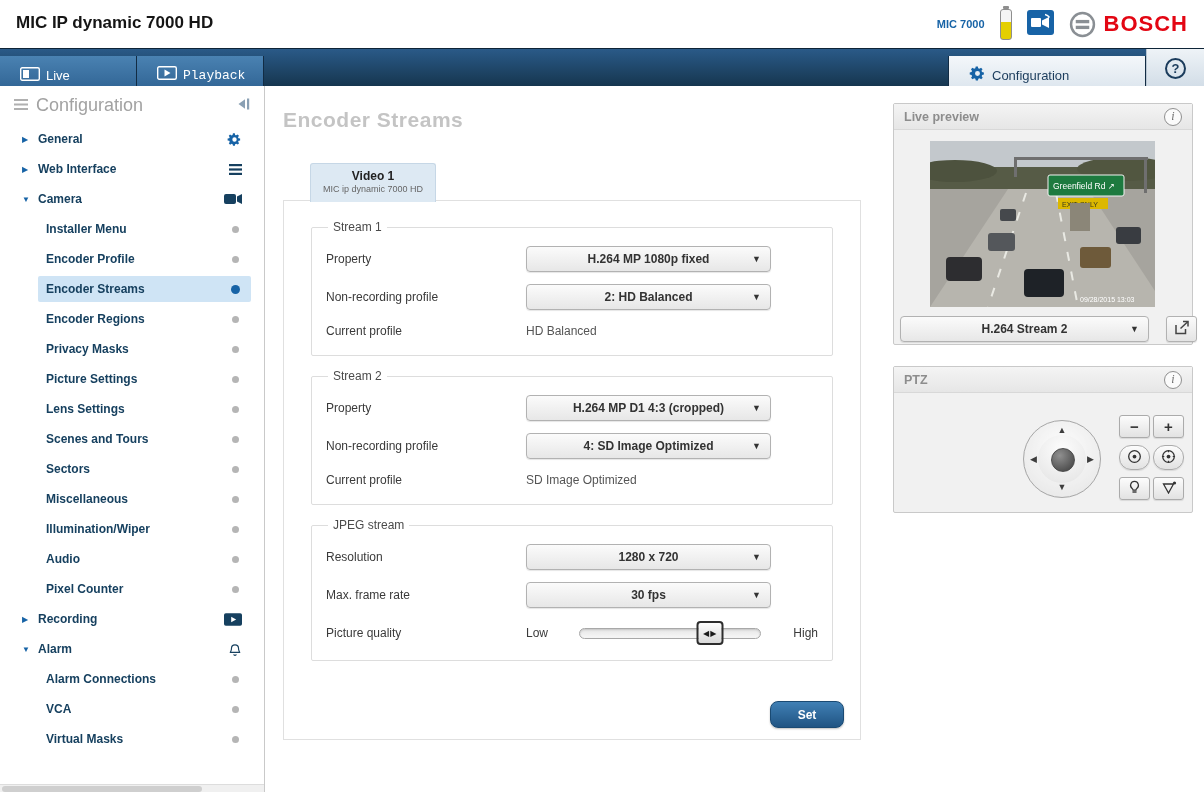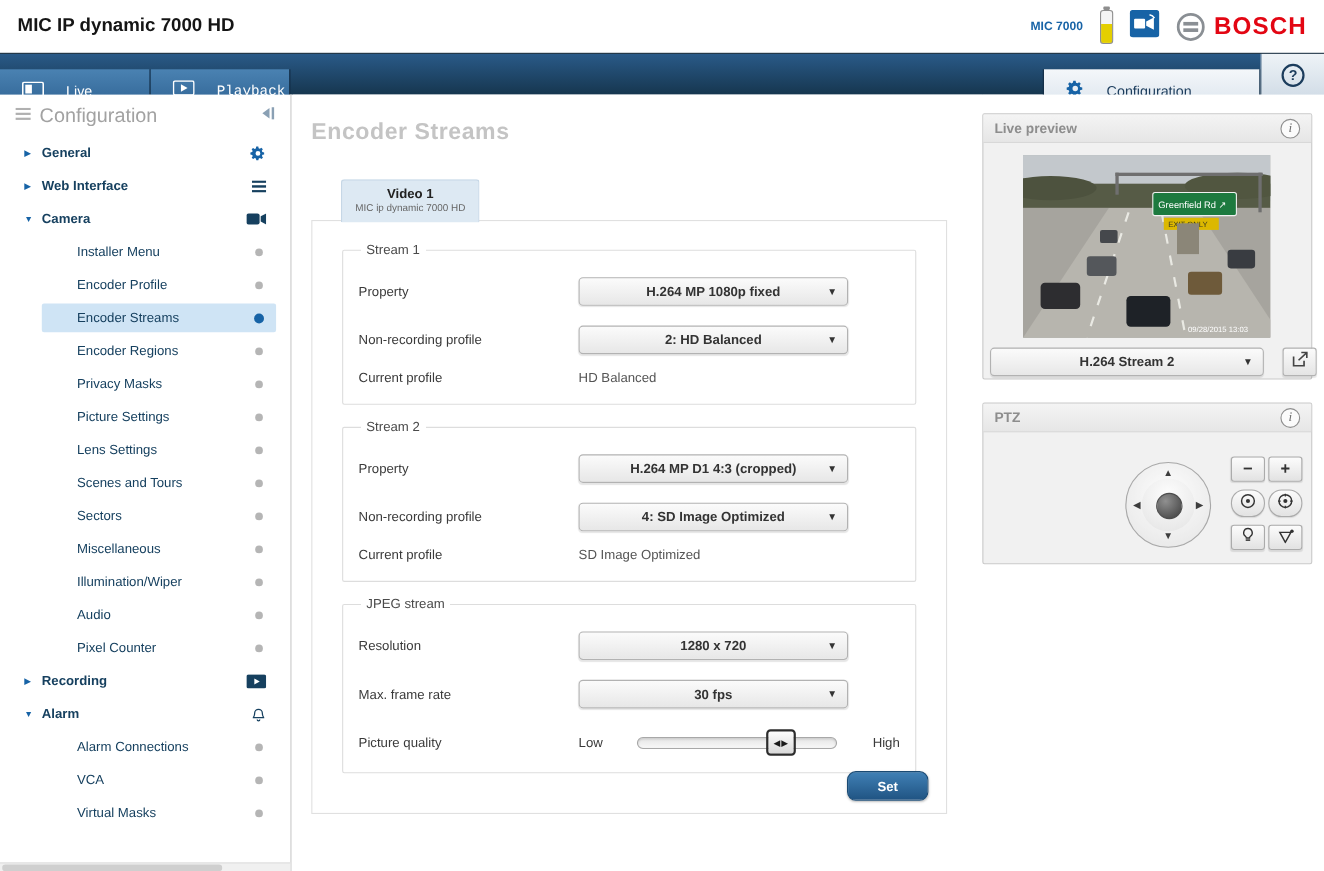--- a/index.html
+++ b/index.html
@@ -13,21 +13,21 @@
   .device-label { color:#1763a6; font-weight:bold; font-size:11px; }
   .battery { width:12px; height:31px; border:1px solid #8e8e8e; border-radius:3px; position:relative;
              background:linear-gradient(#f4f4f4 0 42%, #e4cf00 42% 100%); }
   .battery::before { content:""; position:absolute; top:-4px; left:2px; width:6px; height:3px; background:#8e8e8e; border-radius:1px; }
   .bosch-logo { display:flex; align-items:center; gap:8px; }
   .bosch-text { color:#e30613; font-weight:bold; font-size:22px; letter-spacing:1px; }
 
   
   .navbar { position:absolute; left:0; top:48px; width:1204px; height:38px;
             background:linear-gradient(180deg,#2a5a88,#16364f); border-top:1px solid #0e2437; }
-  .nav-tab { position:absolute; top:14px; height:38px; display:flex; align-items:center; gap:20px; padding:0 20px;
+  .nav-tab { position:absolute; top:7px; height:38px; display:flex; align-items:center; gap:6px; padding:0 20px;
              color:#fff; font-size:13px; background:linear-gradient(180deg,#4a82b2,#2d6090);
              border-right:1px solid #122c44; cursor:pointer; }
   .nav-tab.live { left:0; width:137px; }
   .nav-tab.playback { left:137px; width:127px;font-family:Liberation Mono, monospace; }
   .nav-tab.config { left:948px; width:198px; background:linear-gradient(180deg,#f4f7fa,#d9e3ec);
                     color:#1b3c5c; border-left:1px solid #122c44; }
   .nav-help { position:absolute; left:1146px; top:0; width:58px; height:38px;
               background:linear-gradient(180deg,#eef3f7,#d2ddE7); display:flex; align-items:center; justify-content:center;
               border-left:1px solid #b9c6d2; cursor:pointer; }
   .help-circle { width:21px; height:21px; border:2px solid #1b3c5c; border-radius:50%; color:#1b3c5c;
@@ -35,40 +35,40 @@
 
   
   .sidebar { position:absolute; left:0; top:86px; width:265px; height:706px; background:#fff; border-right:1px solid #c9c9c9; }
   .sidebar-header { height:38px; display:flex; align-items:center; padding:0 14px; gap:8px; }
   .sb-title { font-size:18px; color:#a2a2a2; }
   .sb-collapse { margin-left:auto; cursor:pointer; }
   .menu-item { height:30px; display:flex; align-items:center; position:relative; cursor:pointer; }
   .menu-item .hl { position:absolute; left:38px; right:13px; top:2px; bottom:2px; background:#cfe4f5; border-radius:2px; }
   .menu-item .arrow { width:16px; margin-left:22px; font-size:8px; color:#1763a6; position:relative; }
   .menu-item .label { font-size:12px; color:#16405f; font-weight:bold; position:relative; }
-  .menu-item.sub .label { margin-left:70px; font-weight:normal; }
+  .menu-item.sub .label { margin-left:46px; font-weight:bold; }
   .menu-item .right-icon { position:absolute; right:22px; display:flex; align-items:center; }
   .dot { width:7px; height:7px; border-radius:50%; background:#b5b5b5; position:absolute; right:25px; }
   .menu-item.selected .dot { background:#1763a6; width:9px; height:9px; right:24px; }
   .sb-scroll { position:absolute; left:0; bottom:0; width:264px; height:8px; background:#f0f0f0; border-top:1px solid #ddd; }
   .sb-thumb { position:absolute; left:2px; top:1px; width:200px; height:6px; background:#cfcfcf; border-radius:3px; }
 
   
   .main { position:absolute; left:266px; top:86px; width:627px; height:706px; background:#fff; }
   .page-title { position:absolute; left:17px; top:22px; font-size:21px; font-weight:bold; color:#c4c4c4; letter-spacing:.5px; }
   .video-tab { position:absolute; left:44px; top:77px; width:126px; height:39px; z-index:2; cursor:pointer;
                background:#dde9f3; border:1px solid #c6d7e6; border-bottom:none; border-radius:3px 3px 0 0;
                text-align:center; padding-top:5px; }
   .tab-line1 { font-size:12px; font-weight:bold; color:#222; }
   .tab-line2 { font-size:9px; color:#666; margin-top:1px; }
   .panel { position:absolute; left:17px; top:114px; width:578px; height:540px; background:#fff;
            border:1px solid #e0e0e0; padding-top:19px; }
   fieldset.group { border:1px solid #ddd; border-radius:2px; margin:0 27px 13px; padding:0 14px 14px; min-width:0; }
   fieldset.group legend { font-size:12px; color:#4a4a4a; padding:0 5px; margin-left:2px; }
-  .form-row { display:flex; align-items:center; margin-top:18px; min-height:26px; }
+  .form-row { display:flex; align-items:center; margin-top:12px; min-height:26px; }
   .form-row.slim { margin-top:11px; min-height:20px; }
   .flabel { flex:0 0 200px; font-size:12px; color:#3a3a3a; }
   .fvalue { font-size:12px; color:#555; }
   .dropdown { width:245px; height:26px; border:1px solid #b2b2b2; border-radius:4px;
               background:linear-gradient(#fbfbfb,#e7e7e7); box-shadow:0 1px 1px rgba(0,0,0,.10);
               display:flex; align-items:center; justify-content:center; position:relative;
               font-size:12px; font-weight:bold; color:#333; cursor:pointer; }
   .dropdown .caret { position:absolute; right:9px; font-size:9px; color:#333; }
   .slider-end { font-size:12px; color:#3a3a3a; }
   .slider-end.low { flex:0 0 53px; }

